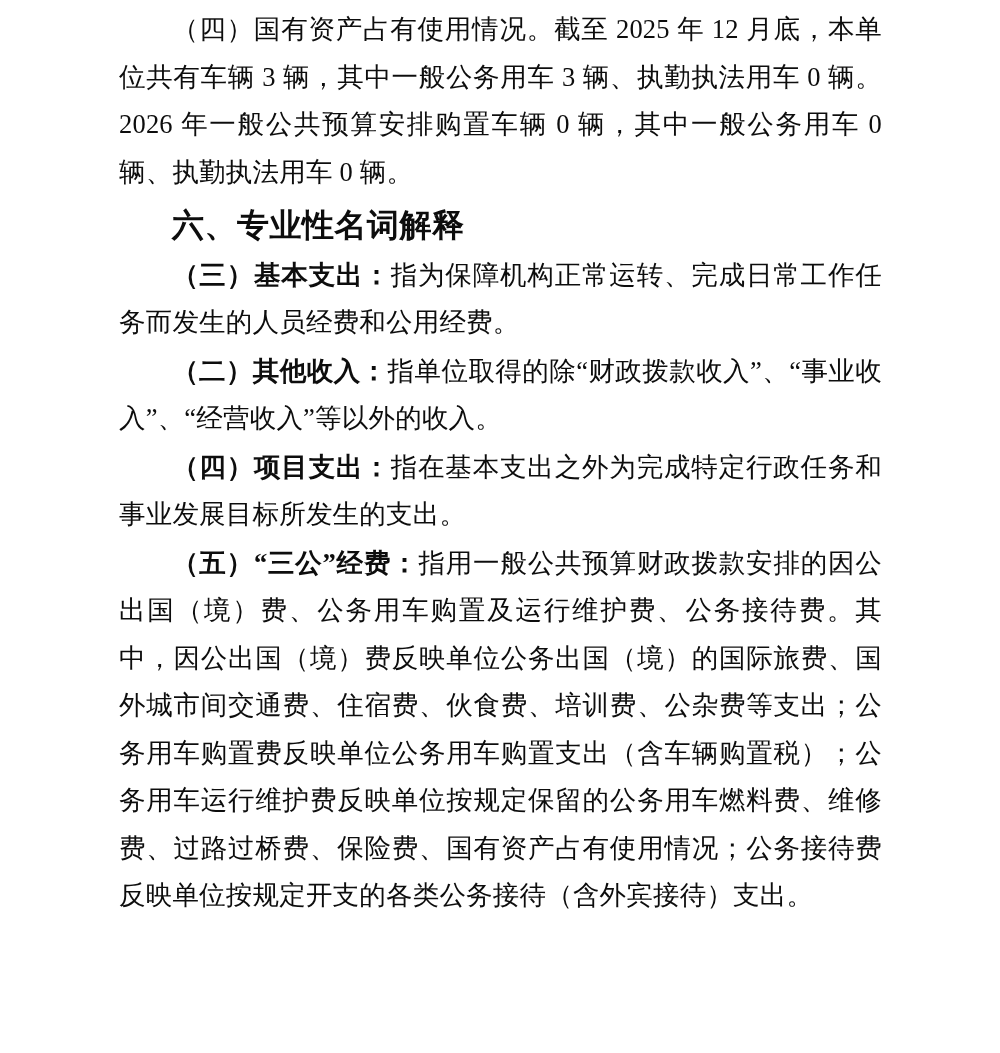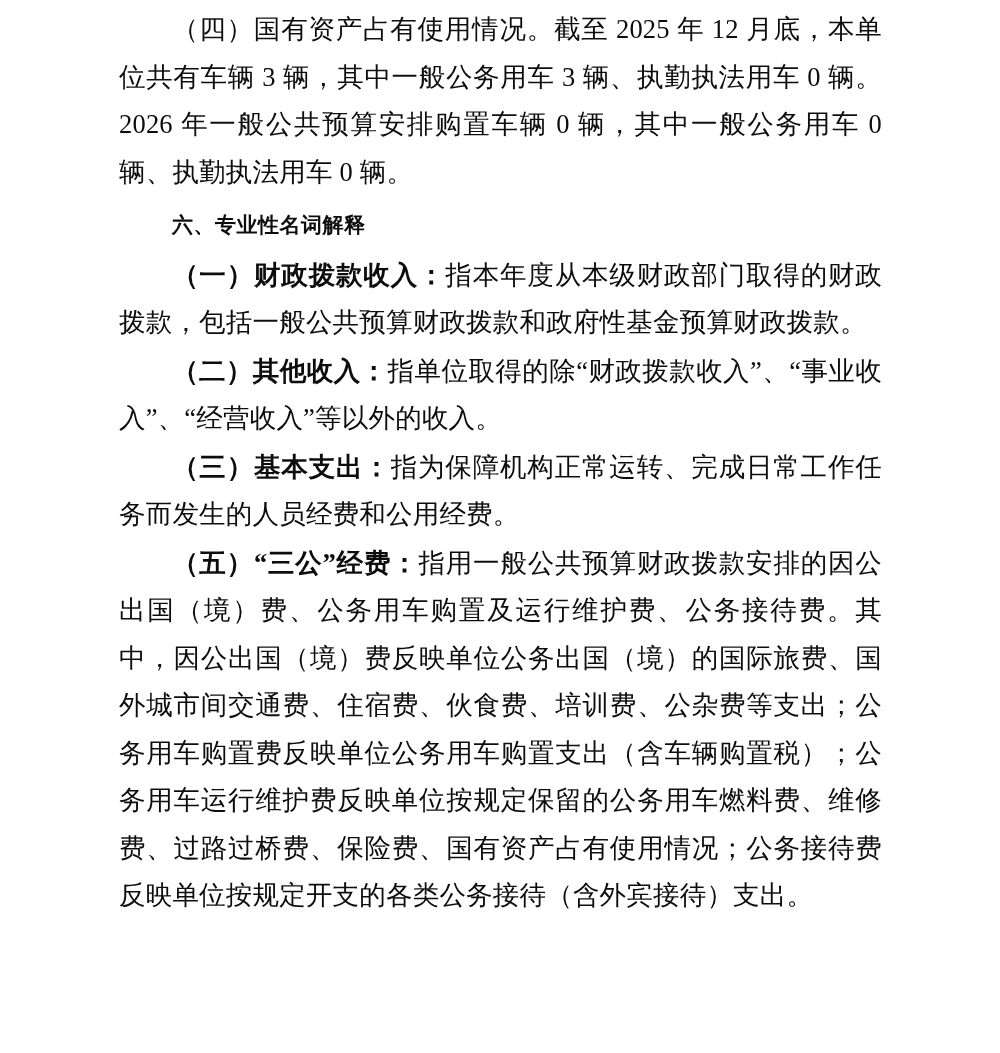--- a/index.html
+++ b/index.html
@@ -27,21 +27,21 @@
     text-align: justify;
     text-justify: inter-ideograph;
     margin: 0 0 1px 0;
     letter-spacing: 0.2px;
     white-space: pre-wrap;
   }
   .indent {
     text-indent: 53px;
   }
   .heading {
-    font-size: 21px;
+    font-size: 32px;
     line-height: 47.5px;
     font-weight: bold;
     text-indent: 53px;
     margin: 6px 0 2px 0;
     letter-spacing: 0.5px;
   }
   .term {
     font-weight: bold;
   }
   .body-text {
@@ -50,22 +50,22 @@
 </style>
 </head>
 <body>
 
 <div class="page">
 
   <p class="para indent">（四）国有资产占有使用情况。截至 2025 年 12 月底，本单位共有车辆 3 辆，其中一般公务用车 3 辆、执勤执法用车 0 辆。2026 年一般公共预算安排购置车辆 0 辆，其中一般公务用车 0 辆、执勤执法用车 0 辆。</p>
 
   <p class="heading">六、专业性名词解释</p>
 
-  <p class="para indent"><span class="term">（一）财政拨款收入：</span><span class="body-text">指本年度从本级财政部门取得的财政拨款，包括一般公共预算财政拨款和政府性基金预算财政拨款。</span></p>
+
+  <p class="para indent"><span class="term">（三）基本支出：</span><span class="body-text">指为保障机构正常运转、完成日常工作任务而发生的人员经费和公用经费。</span></p>
 
   <p class="para indent"><span class="term">（二）其他收入：</span><span class="body-text">指单位取得的除“财政拨款收入”、“事业收入”、“经营收入”等以外的收入。</span></p>
 
-  <p class="para indent"><span class="term">（三）基本支出：</span><span class="body-text">指为保障机构正常运转、完成日常工作任务而发生的人员经费和公用经费。</span></p>
-
+  <p class="para indent"><span class="term">（四）项目支出：</span><span class="body-text">指在基本支出之外为完成特定行政任务和事业发展目标所发生的支出。</span></p>
 
   <p class="para indent"><span class="term">（五）“三公”经费：</span><span class="body-text">指用一般公共预算财政拨款安排的因公出国（境）费、公务用车购置及运行维护费、公务接待费。其中，因公出国（境）费反映单位公务出国（境）的国际旅费、国外城市间交通费、住宿费、伙食费、培训费、公杂费等支出；公务用车购置费反映单位公务用车购置支出（含车辆购置税）；公务用车运行维护费反映单位按规定保留的公务用车燃料费、维修费、过路过桥费、保险费、国有资产占有使用情况；公务接待费反映单位按规定开支的各类公务接待（含外宾接待）支出。</span></p>
 
 </div>
 
 </body></html>

